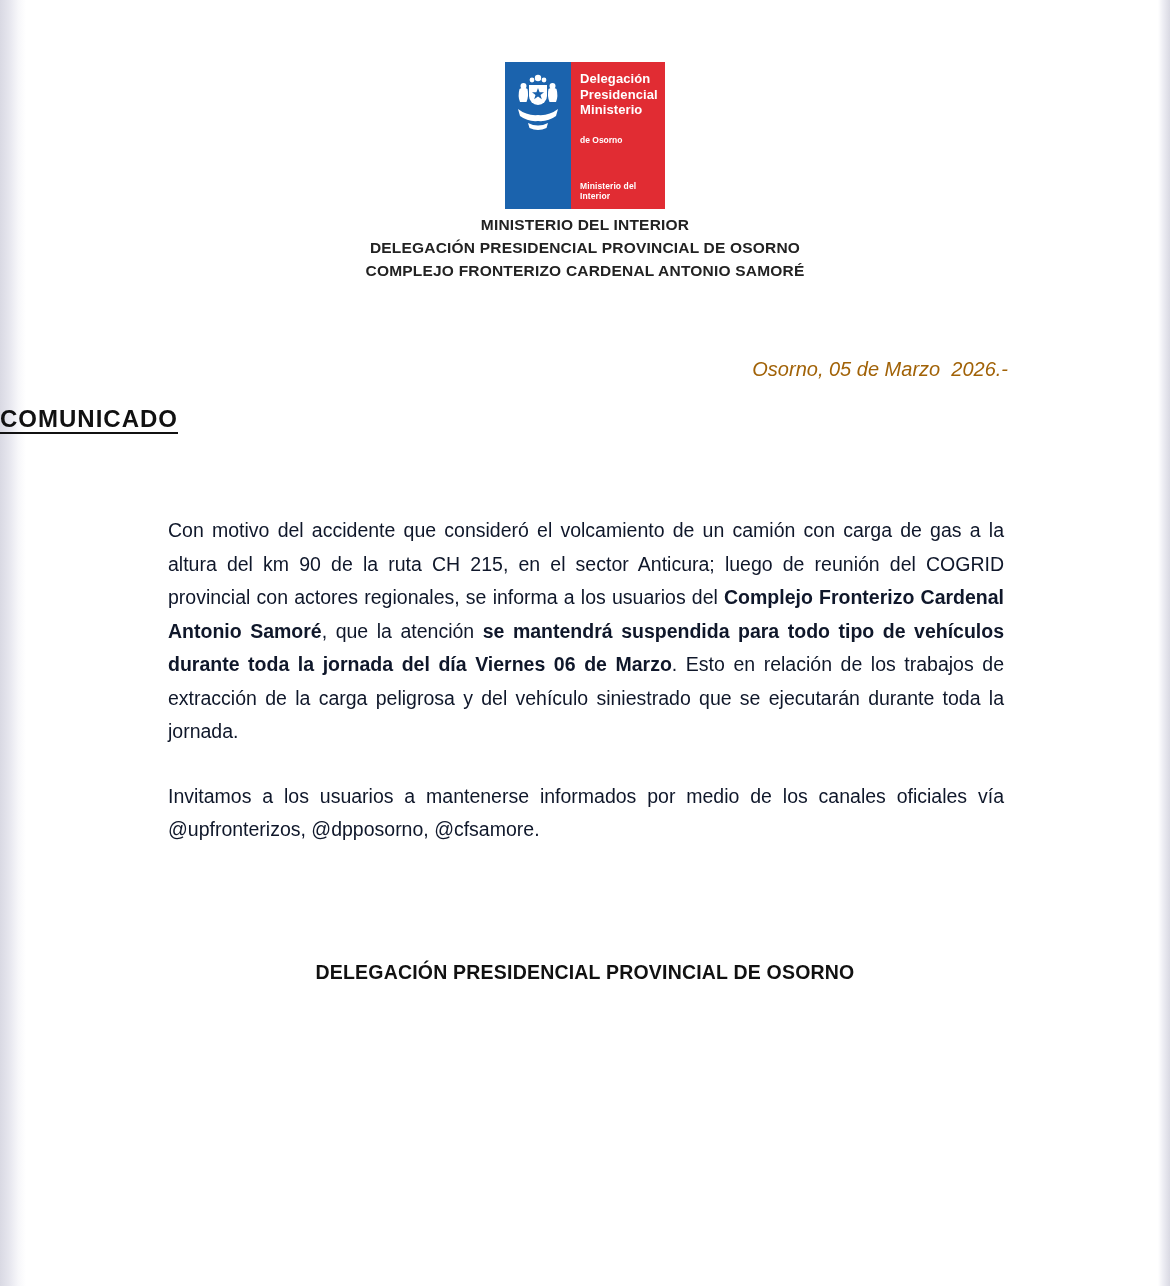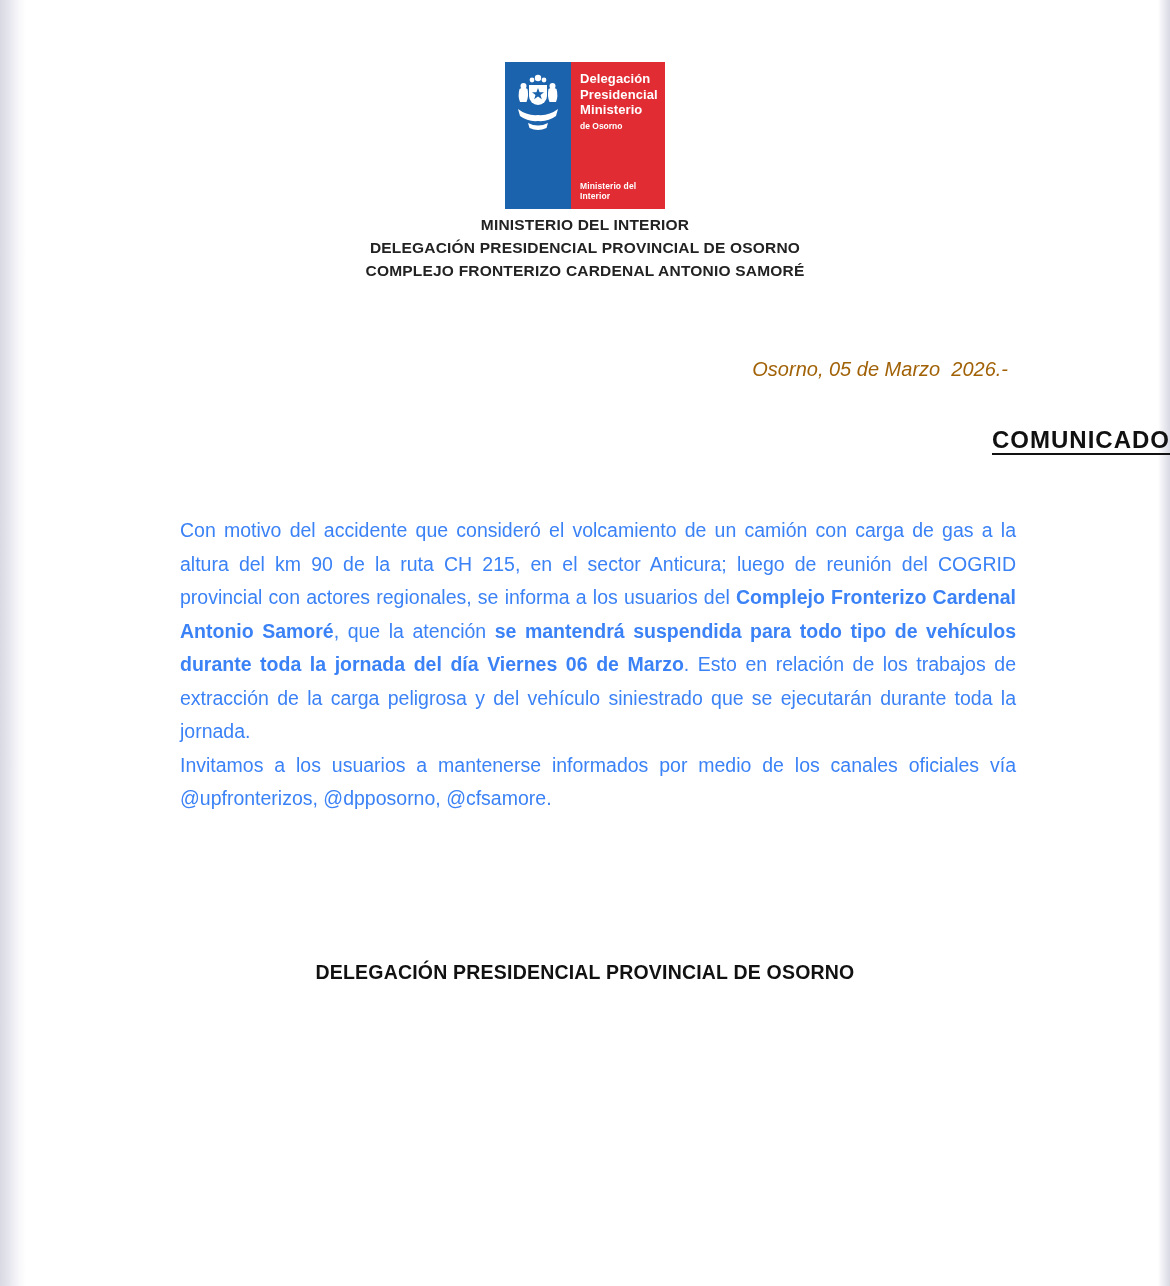--- a/index.html
+++ b/index.html
@@ -44,21 +44,21 @@
     padding: 9px 4px 0 9px;
   }
   .emblem { position: absolute; left: 11px; top: 9px; }
   .logo-title {
     color: #ffffff; font-weight: bold;
     font-size: 13px; line-height: 15.5px;
     letter-spacing: 0.1px;
   }
   .logo-sub {
     color: #ffffff; font-weight: bold;
-    font-size: 8.5px; margin-top: 3px;
+    font-size: 8.5px; margin-top: 17px;
   }
   .logo-foot {
     position: absolute; left: 9px; bottom: 8px;
     color: #ffffff; font-weight: bold;
     font-size: 8.5px; letter-spacing: 0.1px;
   }
 
   
   .letterhead {
     position: absolute; left: 0; top: 213px; width: 100%;
@@ -73,42 +73,42 @@
   .dateline {
     position: absolute; top: 358px; right: 162px;
     font-style: italic;
     font-size: 20px;
     color: #a16207;
     white-space: pre;
   }
 
   
   .doc-title {
-    position: absolute; left: 0; top: 426px; width: 100%;
-    text-align: right;
+    position: absolute; left: 0; top: 405px; width: 100%;
+    text-align: left;
   }
   .doc-title span {
     font-weight: bold;
     font-size: 24px;
     letter-spacing: 1px;
     color: #111111;
     text-decoration: underline;
     text-underline-offset: 5px;
     text-decoration-thickness: 2px;
   }
 
   
   .body-text {
-    position: absolute; left: 180px; top: 514px; width: 836px;
+    position: absolute; left: 168px; top: 514px; width: 836px;
     font-size: 19.5px; line-height: 33.5px;
     text-align: justify;
-    color: #3b82f6;
+    color: #0f172a;
   }
   .body-text p { margin: 0; }
-  .body-text p + p { }
+  .body-text p + p { margin-top: 31px; }
   .b { font-weight: bold; }
 
   
   .doc-footer {
     position: absolute; left: 0; top: 961px; width: 100%;
     text-align: center;
     font-weight: bold;
     font-size: 19.5px;
     letter-spacing: 0.2px;
     color: #111111;

